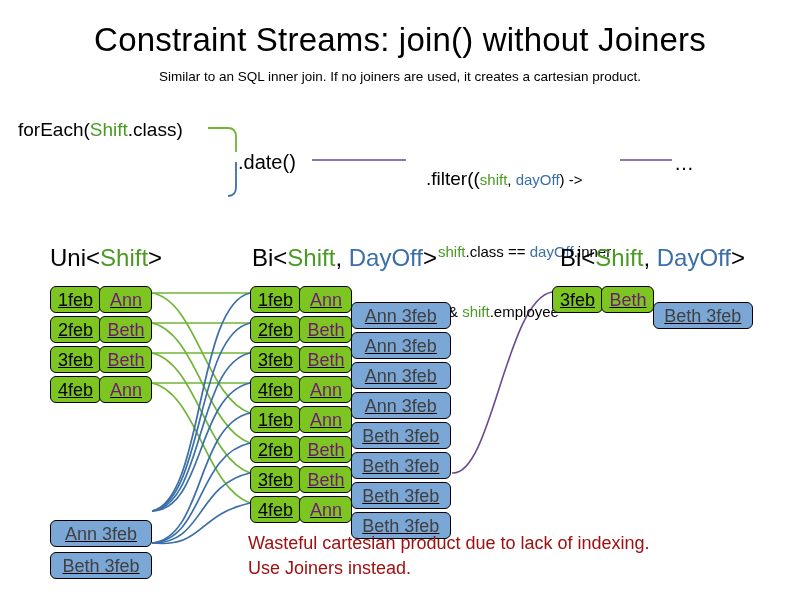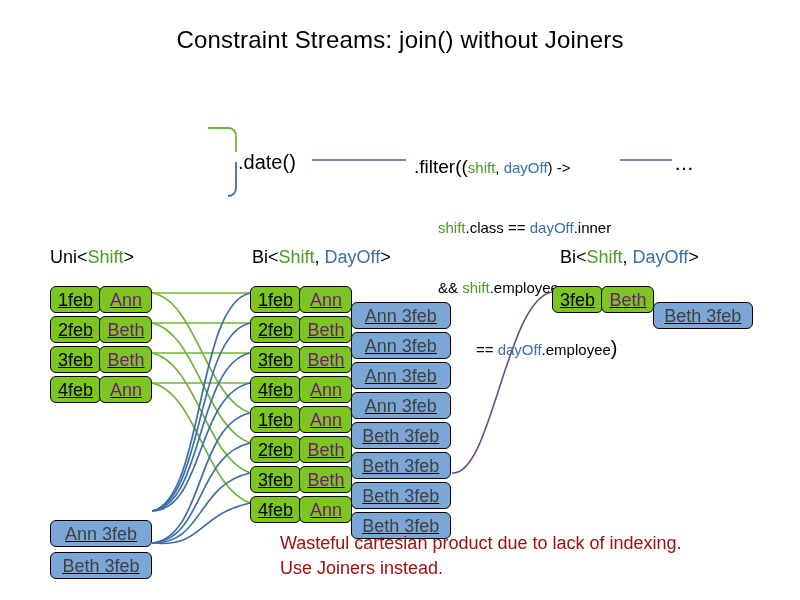--- a/index.html
+++ b/index.html
@@ -9,46 +9,46 @@
     color:#000;overflow:hidden;position:relative;
   }
   #stage{position:absolute;left:0;top:0;width:800px;height:600px;}
   #wires{position:absolute;left:0;top:0;width:800px;height:600px;pointer-events:none;}
 
   .abs{position:absolute;}
 
   
   .title{
     left:0;top:20px;width:800px;text-align:center;
-    font-size:24px;line-height:40px;font-weight:400;letter-spacing:.2px;
+    font-size:33px;line-height:40px;font-weight:400;letter-spacing:.2px;
   }
   .subtitle{
     left:0;top:68px;width:800px;text-align:center;
     font-size:13.5px;line-height:18px;
   }
 
   
   .code{font-size:19px;line-height:24px;white-space:pre;}
   .code-small{font-size:15px;line-height:20px;white-space:pre;}
   .tok-shift{color:#4A9A24;}
   .tok-dayoff{color:#3B6FA8;}
 
   #forEachShift{left:18px;top:118px;}
   #forEachDayOff{left:18px;top:178px;}
   #joinCall{left:238px;top:150px;font-size:20px;}
   #filterBlock{left:414px;top:117px;}
-  .filter-l1{margin:0;}
+  .filter-l1{margin:12px;}
   .filter-l2{margin:0;padding-left:24px;}
   .filter-l3{margin:0;padding-left:24px;}
   .filter-l4{margin:0;padding-left:62px;}
   .paren-big{font-size:20px;}
   #ellipsis{left:674px;top:152px;font-size:20px;letter-spacing:1px;color:#000;}
 
   
-  .stream-label{font-size:18px;line-height:23px;white-space:pre;text-align:right;}
+  .stream-label{font-size:24px;line-height:23px;white-space:pre;text-align:right;}
   #labelUniShift{left:50px;top:246px;}
   #labelBiMid{left:252px;top:246px;}
   #labelBiRight{left:560px;top:246px;}
   #labelUniDayOff{left:36px;top:466px;}
 
   
   .card{
     position:absolute;height:39px;display:flex;align-items:center;
     box-sizing:border-box;
     text-decoration:underline;
@@ -65,21 +65,21 @@
   }
   .cell.green{background:#7DC622;}
   .cell.blue{background:#7BA7D7;}
   .cell.date{color:#000;}
   .cell.name{color:#701a75;}
   .cell.dayoff{color:#404040;margin-top:32px;}
 
   
   .warn{
     left:248px;top:531px;width:460px;
-    font-size:18px;line-height:25px;color:#A01010;white-space:pre-line;margin-left:32px;
+    font-size:18px;line-height:25px;color:#A01010;white-space:pre-line;
   }
 </style>
 </head>
 <body>
 
 <div id="stage">
 
   <svg id="wires" viewBox="0 0 800 600">
     <g id="brace-wires" fill="none" stroke-width="1.8">
       <path d="M208,128 L228,128 Q236,128 236,137 L236,152" stroke="#6FB536"></path>
@@ -111,30 +111,31 @@
       <path d="M152,543 C204,544 196,485 250,473"></path>
       <path d="M152,543 C204,548 196,515 250,503"></path>
     </g>
 
     <g id="purple-result-wire" fill="none" stroke="#6B4A8C" stroke-width="1.6">
       <path d="M452,473 C492,476 506,300 552,292"></path>
     </g>
   </svg>
 
   <div class="abs title">Constraint Streams: join() without Joiners</div>
-
+  <div class="abs subtitle">Similar to an SQL inner join. If no joiners are used, it creates a cartesian product.</div>
+
+  <div class="abs code" id="forEachShift"><span>forEach(</span><span class="tok-shift">Shift</span><span>.class)</span></div>
 
 
   <div class="abs code" id="joinCall">.date()</div>
 
   <div class="abs code-small" id="filterBlock">
     <div class="filter-l1"><span style="font-size:19px;">.filter(</span><span style="font-size:19px;">(</span><span class="tok-shift">shift</span><span>, </span><span class="tok-dayoff">dayOff</span><span>) -&gt;</span></div>
     <div class="filter-l2"><span class="tok-shift">shift</span><span>.class == </span><span class="tok-dayoff">dayOff</span><span>.inner</span></div>
     <div class="filter-l3"><span>&amp;&amp; </span><span class="tok-shift">shift</span><span>.employee</span></div>
-    <div class="filter-l4"><span>== </span><span class="tok-dayoff">dayOff</span><span>.employee</span><span class="paren-big">)</span></div>
   </div>
 
   <div class="abs" id="ellipsis">…</div>
 
   <div class="abs stream-label" id="labelUniShift"><span>Uni&lt;</span><span class="tok-shift">Shift</span><span>&gt;</span></div>
 
   <div class="abs stream-label" id="labelBiMid"><span>Bi&lt;</span><span class="tok-shift">Shift</span><span>, </span><span class="tok-dayoff">DayOff</span><span>&gt;</span></div>
 
   <div class="abs stream-label" id="labelBiRight"><span>Bi&lt;</span><span class="tok-shift">Shift</span><span>, </span><span class="tok-dayoff">DayOff</span><span>&gt;</span></div>
 

